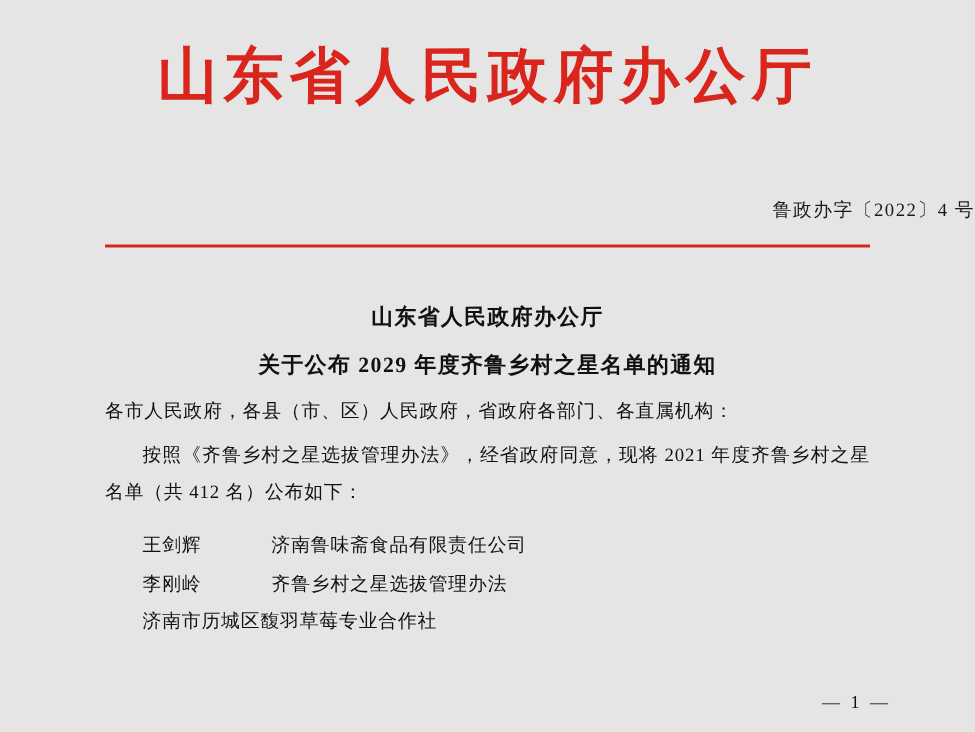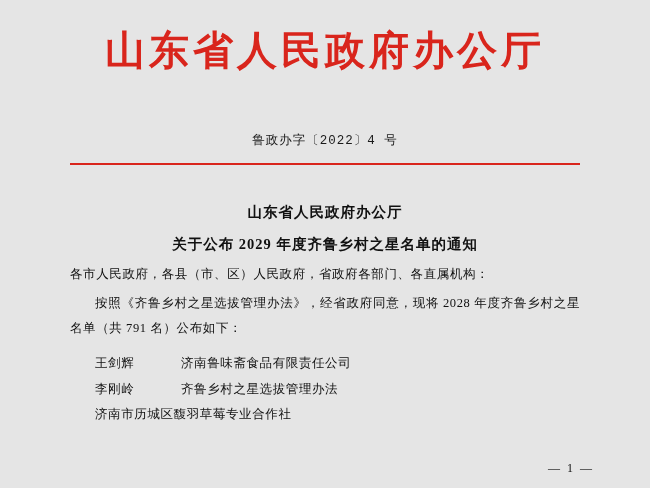--- a/index.html
+++ b/index.html
@@ -27,26 +27,25 @@
   .doc-title-red {
     color: #d9251c;
     font-family: "Liberation Serif", serif;
     font-weight: bold;
     font-size: 40px;
     letter-spacing: 4px;
     line-height: 1.15;
     white-space: nowrap;
   }
   .doc-number {
-    text-align: center;
+    text-align: right;
     margin-top: 58px;
     font-size: 12.5px;
     color: #1a1a1a;
     letter-spacing: 1px;
-    font-family: Liberation Mono, monospace;
   }
   .red-rule {
     margin: 14px auto 0 auto;
     width: 510px;
     height: 2px;
     background: #d9251c;
   }
   .body-wrap {
     margin: 0 auto;
     width: 510px;
@@ -117,21 +116,21 @@
   <div class="red-rule"></div>
 
   <div class="body-wrap">
 
     <div class="subject-line">山东省人民政府办公厅</div>
 
     <div class="subject-line second">关于公布 2029 年度齐鲁乡村之星名单的通知</div>
 
     <div class="para">各市人民政府，各县（市、区）人民政府，省政府各部门、各直属机构：</div>
 
-    <div class="para indent">按照《齐鲁乡村之星选拔管理办法》，经省政府同意，现将 2028 年度齐鲁乡村之星名单（共 791 名）公布如下：</div>
+    <div class="para indent">按照《齐鲁乡村之星选拔管理办法》，经省政府同意，现将 2021 年度齐鲁乡村之星名单（共 412 名）公布如下：</div>
 
     <div class="listing">
 
       <div class="list-row">
         <span class="list-name">王剑辉</span>
         <span class="list-org">济南鲁味斋食品有限责任公司</span>
       </div>
 
       <div class="list-row">
         <span class="list-name">李刚岭</span>

